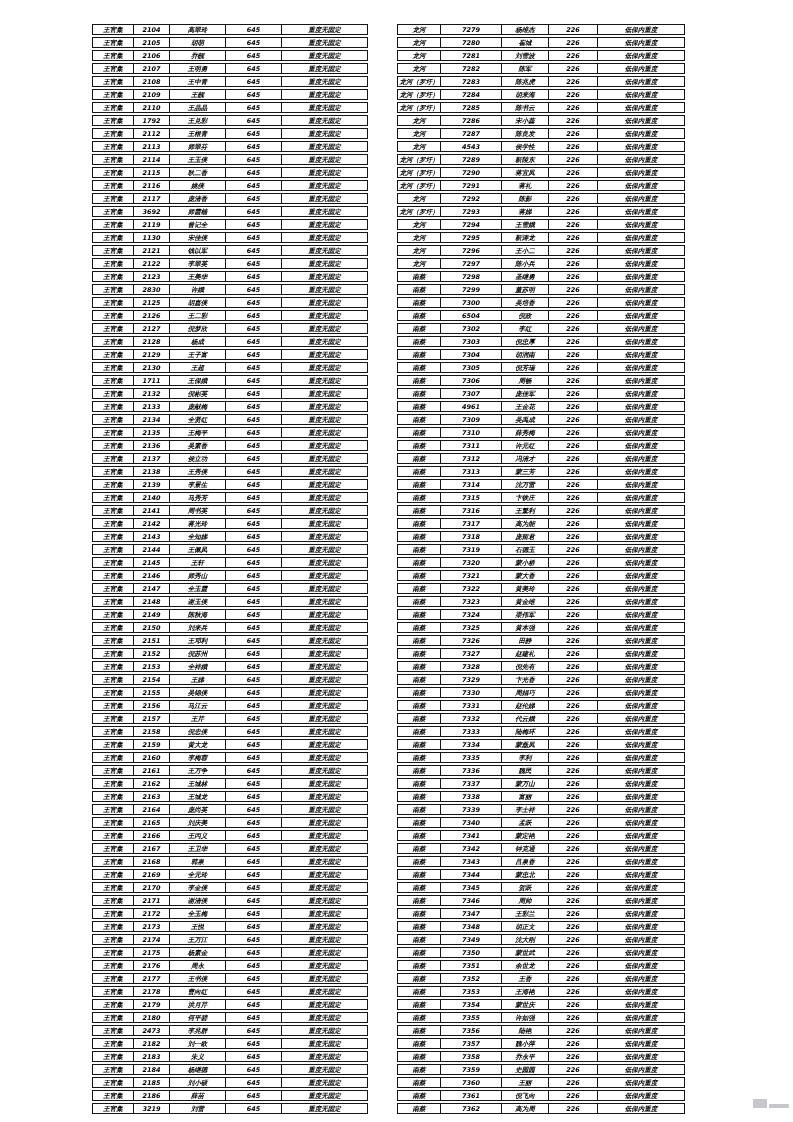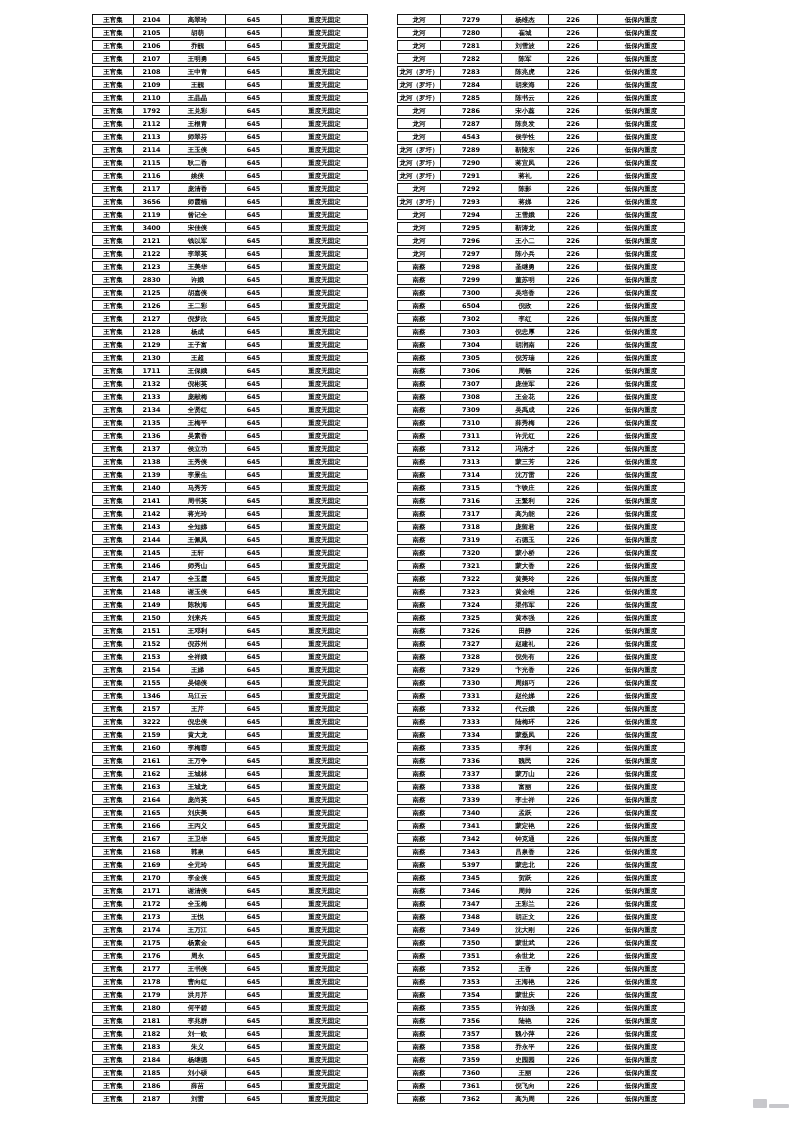--- a/index.html
+++ b/index.html
@@ -1,21 +1,21 @@
 <!DOCTYPE html>
 <html><head>
 <meta charset="utf-8">
 <style>
   html,body{margin:0;padding:0;}
   body{
     width:793px;height:1122px;position:relative;background:#ffffff;
     font-family:"DejaVu Sans","Liberation Sans",sans-serif;
     overflow:hidden;
   }
-  .page-table{position:absolute;top:14px;}
+  .page-table{position:absolute;top:24px;font-style:italic;}
   .t-left{left:92px;}
   .t-right{left:397px;}
   .trow{display:flex;height:11px;margin-bottom:2px;}
   .cell{
     border:1px solid #151515;background:#ffffff;color:#000;
     font-size:6.5px;font-weight:bold;line-height:10px;
     display:flex;align-items:center;justify-content:center;
     box-sizing:border-box;overflow:hidden;white-space:nowrap;
     letter-spacing:0;
   }
@@ -137,35 +137,35 @@
   </div>
     <div class="trow">
     <div class="cell c0">王官集</div>
     <div class="cell c1">2117</div>
     <div class="cell c2">庞清香</div>
     <div class="cell c3">645</div>
     <div class="cell c4">重度无固定</div>
   </div>
     <div class="trow">
     <div class="cell c0">王官集</div>
-    <div class="cell c1">3656</div>
+    <div class="cell c1">3692</div>
     <div class="cell c2">师霞楠</div>
     <div class="cell c3">645</div>
     <div class="cell c4">重度无固定</div>
   </div>
     <div class="trow">
     <div class="cell c0">王官集</div>
     <div class="cell c1">2119</div>
     <div class="cell c2">曾记全</div>
     <div class="cell c3">645</div>
     <div class="cell c4">重度无固定</div>
   </div>
     <div class="trow">
     <div class="cell c0">王官集</div>
-    <div class="cell c1">3400</div>
+    <div class="cell c1">1130</div>
     <div class="cell c2">宋佳侠</div>
     <div class="cell c3">645</div>
     <div class="cell c4">重度无固定</div>
   </div>
     <div class="trow">
     <div class="cell c0">王官集</div>
     <div class="cell c1">2121</div>
     <div class="cell c2">钱以军</div>
     <div class="cell c3">645</div>
     <div class="cell c4">重度无固定</div>
@@ -403,35 +403,35 @@
   </div>
     <div class="trow">
     <div class="cell c0">王官集</div>
     <div class="cell c1">2155</div>
     <div class="cell c2">吴锦侠</div>
     <div class="cell c3">645</div>
     <div class="cell c4">重度无固定</div>
   </div>
     <div class="trow">
     <div class="cell c0">王官集</div>
-    <div class="cell c1">1346</div>
+    <div class="cell c1">2156</div>
     <div class="cell c2">马江云</div>
     <div class="cell c3">645</div>
     <div class="cell c4">重度无固定</div>
   </div>
     <div class="trow">
     <div class="cell c0">王官集</div>
     <div class="cell c1">2157</div>
     <div class="cell c2">王芹</div>
     <div class="cell c3">645</div>
     <div class="cell c4">重度无固定</div>
   </div>
     <div class="trow">
     <div class="cell c0">王官集</div>
-    <div class="cell c1">3222</div>
+    <div class="cell c1">2158</div>
     <div class="cell c2">倪忠侠</div>
     <div class="cell c3">645</div>
     <div class="cell c4">重度无固定</div>
   </div>
     <div class="trow">
     <div class="cell c0">王官集</div>
     <div class="cell c1">2159</div>
     <div class="cell c2">黄大龙</div>
     <div class="cell c3">645</div>
     <div class="cell c4">重度无固定</div>
@@ -578,21 +578,21 @@
   </div>
     <div class="trow">
     <div class="cell c0">王官集</div>
     <div class="cell c1">2180</div>
     <div class="cell c2">何平碧</div>
     <div class="cell c3">645</div>
     <div class="cell c4">重度无固定</div>
   </div>
     <div class="trow">
     <div class="cell c0">王官集</div>
-    <div class="cell c1">2181</div>
+    <div class="cell c1">2473</div>
     <div class="cell c2">李兆群</div>
     <div class="cell c3">645</div>
     <div class="cell c4">重度无固定</div>
   </div>
     <div class="trow">
     <div class="cell c0">王官集</div>
     <div class="cell c1">2182</div>
     <div class="cell c2">刘一欧</div>
     <div class="cell c3">645</div>
     <div class="cell c4">重度无固定</div>
@@ -620,21 +620,21 @@
   </div>
     <div class="trow">
     <div class="cell c0">王官集</div>
     <div class="cell c1">2186</div>
     <div class="cell c2">薛苗</div>
     <div class="cell c3">645</div>
     <div class="cell c4">重度无固定</div>
   </div>
     <div class="trow">
     <div class="cell c0">王官集</div>
-    <div class="cell c1">2187</div>
+    <div class="cell c1">3219</div>
     <div class="cell c2">刘雷</div>
     <div class="cell c3">645</div>
     <div class="cell c4">重度无固定</div>
   </div>
   </div>
 <div class="page-table t-right">
     <div class="trow">
     <div class="cell c0">龙河</div>
     <div class="cell c1">7279</div>
     <div class="cell c2">杨维杰</div>
@@ -832,21 +832,21 @@
   </div>
     <div class="trow">
     <div class="cell c0">南蔡</div>
     <div class="cell c1">7307</div>
     <div class="cell c2">庞佳军</div>
     <div class="cell c3">226</div>
     <div class="cell c4">低保内重度</div>
   </div>
     <div class="trow">
     <div class="cell c0">南蔡</div>
-    <div class="cell c1">7308</div>
+    <div class="cell c1">4961</div>
     <div class="cell c2">王金花</div>
     <div class="cell c3">226</div>
     <div class="cell c4">低保内重度</div>
   </div>
     <div class="trow">
     <div class="cell c0">南蔡</div>
     <div class="cell c1">7309</div>
     <div class="cell c2">吴禹成</div>
     <div class="cell c3">226</div>
     <div class="cell c4">低保内重度</div>
@@ -1084,21 +1084,21 @@
   </div>
     <div class="trow">
     <div class="cell c0">南蔡</div>
     <div class="cell c1">7343</div>
     <div class="cell c2">吕泉香</div>
     <div class="cell c3">226</div>
     <div class="cell c4">低保内重度</div>
   </div>
     <div class="trow">
     <div class="cell c0">南蔡</div>
-    <div class="cell c1">5397</div>
+    <div class="cell c1">7344</div>
     <div class="cell c2">蒙忠北</div>
     <div class="cell c3">226</div>
     <div class="cell c4">低保内重度</div>
   </div>
     <div class="trow">
     <div class="cell c0">南蔡</div>
     <div class="cell c1">7345</div>
     <div class="cell c2">贺跃</div>
     <div class="cell c3">226</div>
     <div class="cell c4">低保内重度</div>

